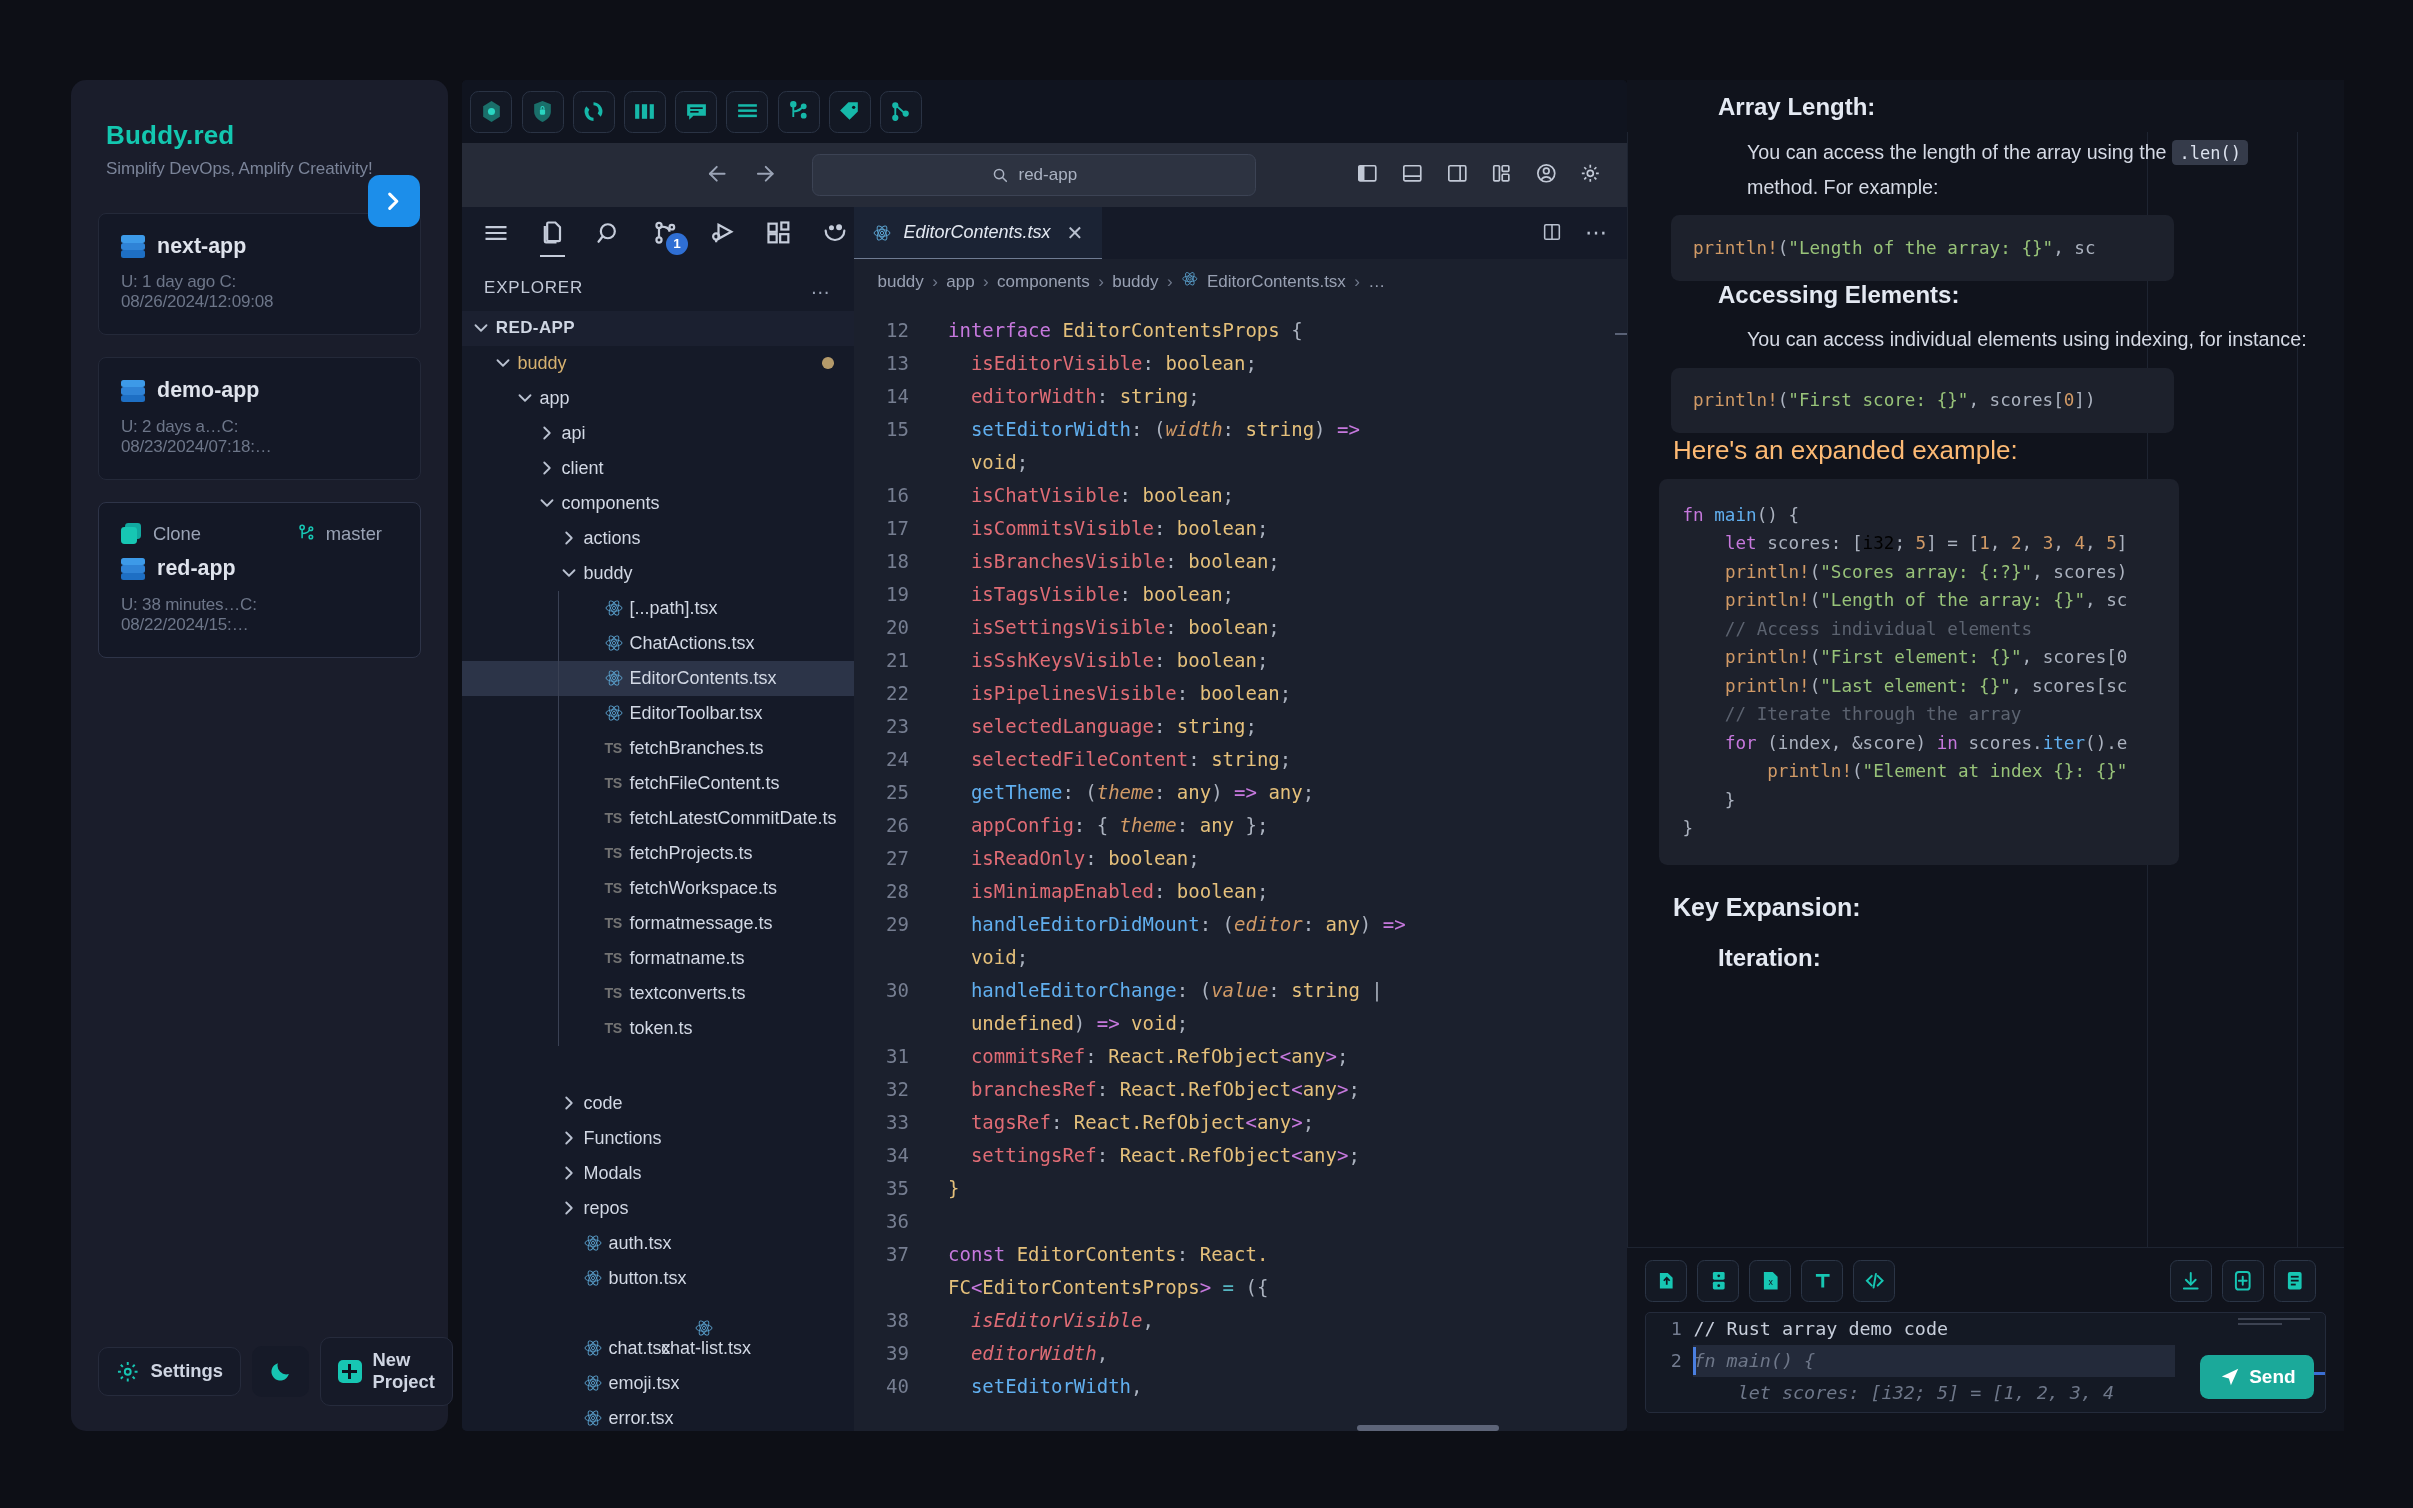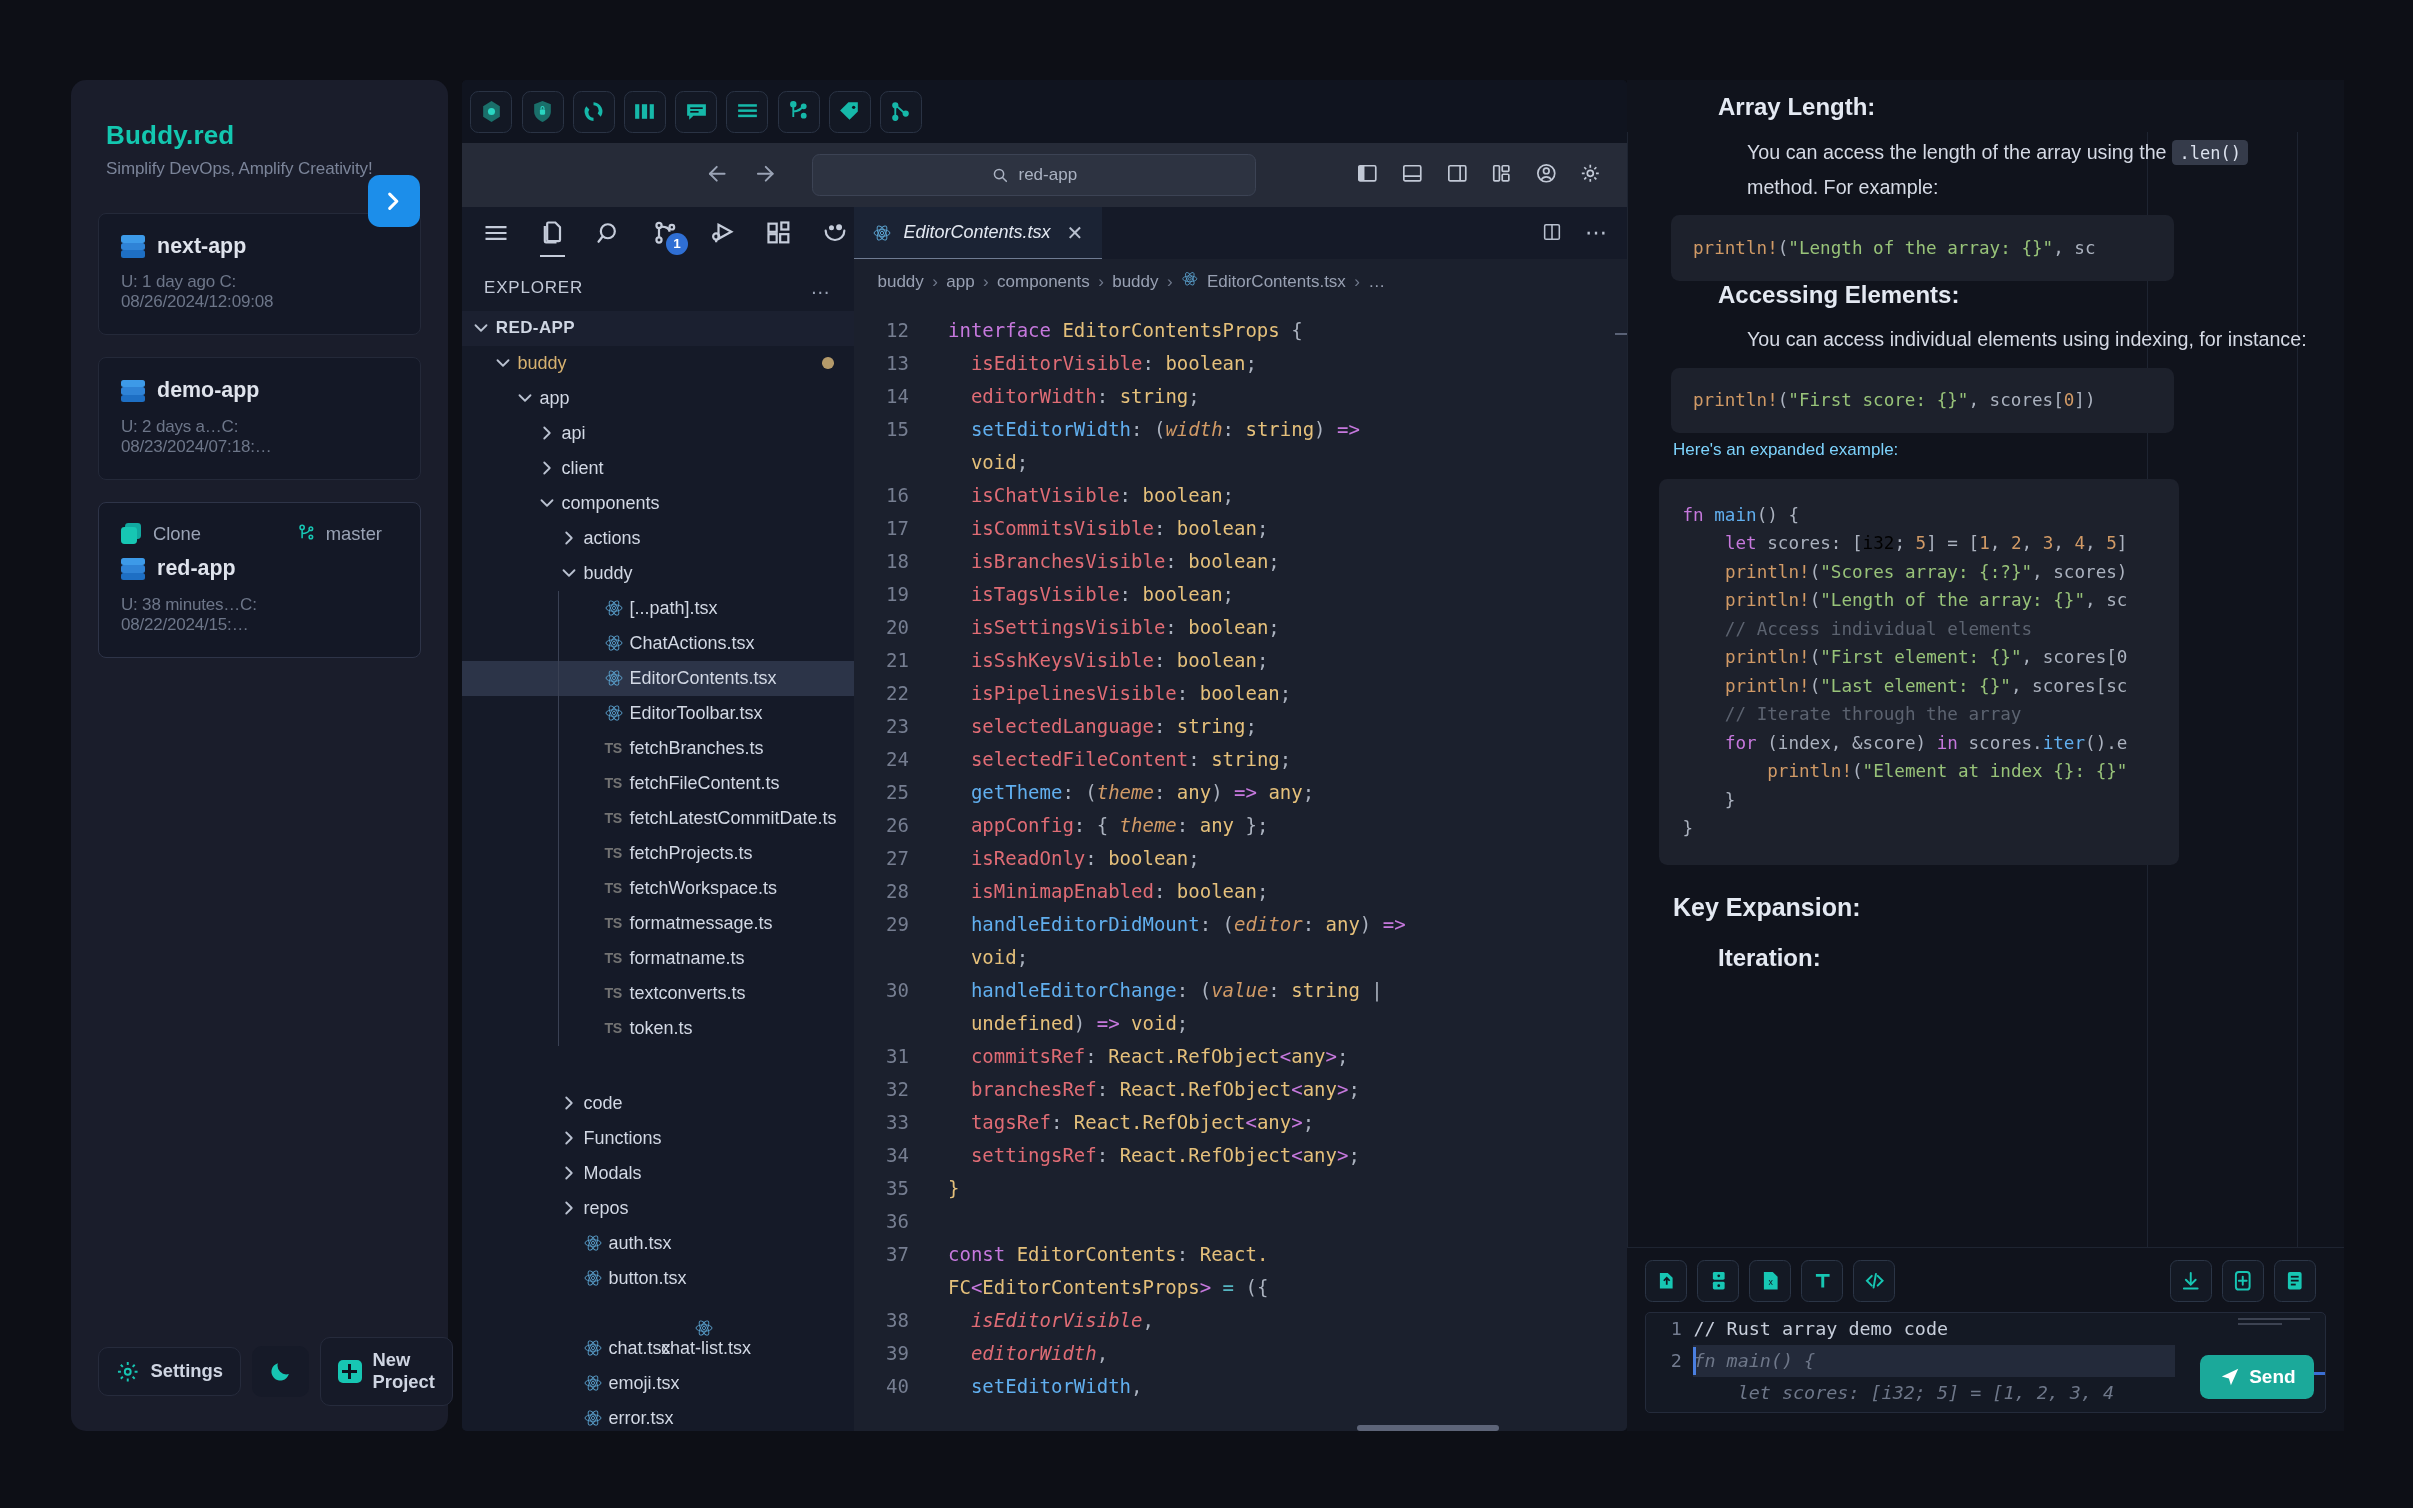--- a/index.html
+++ b/index.html
@@ -153,21 +153,21 @@
     background: #10131c;
   }
   .chat-head { height: 52px; display: flex; align-items: center; border-bottom: 0.8px solid #1e2431; }
   .chat-title { font-size: 19px; font-weight: bold; color: #d7dce7; padding-left: 24px; flex: 1; }
   .chat-count { font-size: 19px; font-weight: bold; color: #d7dce7; padding-right: 32px; }
   .chat-vline { position: absolute; top: 52px; bottom: 0; width: 0.8px; background: #1e2431; }
   .chat-body { position: relative; height: 1167px; overflow: hidden; padding: 13.4px 0 0 0; }
   .md-h3 { font-size: 24px; font-weight: bold; color: #e4e9f2; padding-left: 91px; margin-bottom: 13.4px; }
   .md-h2 { font-size: 25px; font-weight: bold; color: #e4e9f2; padding-left: 46px; margin: 28.5px 0 22px 0; }
   .md-p { font-size: 19.7px; color: #d5dae5; padding-left: 120px; line-height: 34px; padding-right: 25px; }
-  .md-p2 { font-size: 17px; color: #7dd3fc; padding-left: 46px; line-height: 34px; }
+  .md-p2 { font-size: 26px; color: #fdba74; padding-left: 46px; line-height: 34px; }
   .inline-code {
     font-family: "DejaVu Sans Mono", monospace; font-size: 17px; background: #353b4a;
     border-radius: 4.2px; padding: 2.5px 7.5px; color: #dce2ee;
   }
   .code-card {
     margin: 11.7px 0 0 44px; background: #1d212c; border-radius: 8.4px; padding: 18.4px 22px;
     overflow: hidden; max-width: 503px;
   }
   .code-card.wide { margin-left: 32px; max-width: 520px; padding: 22px 23.5px; }
   .cc-line { font-family: "DejaVu Sans Mono", monospace; font-size: 17.6px; line-height: 28.5px; white-space: pre; }

